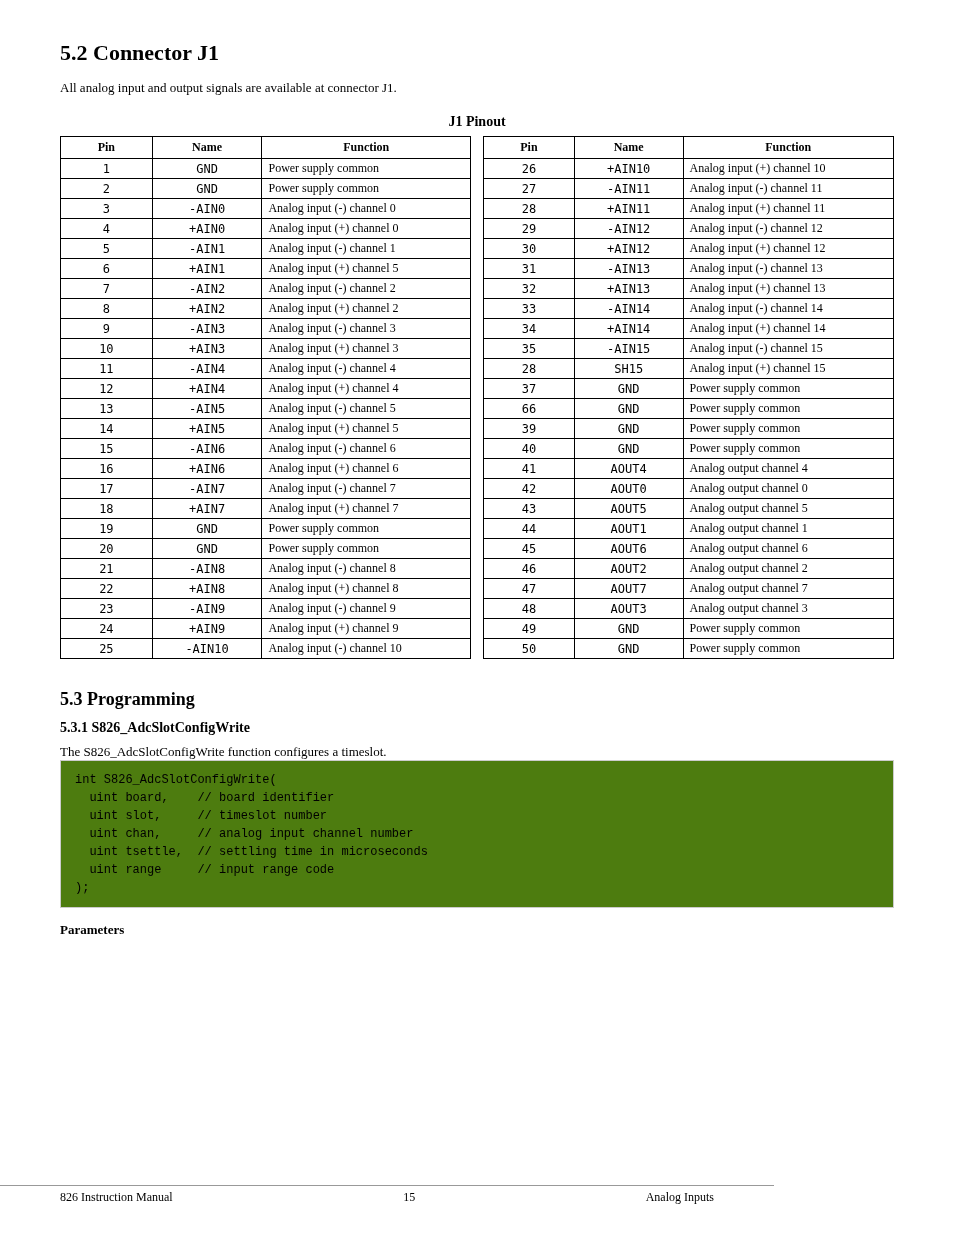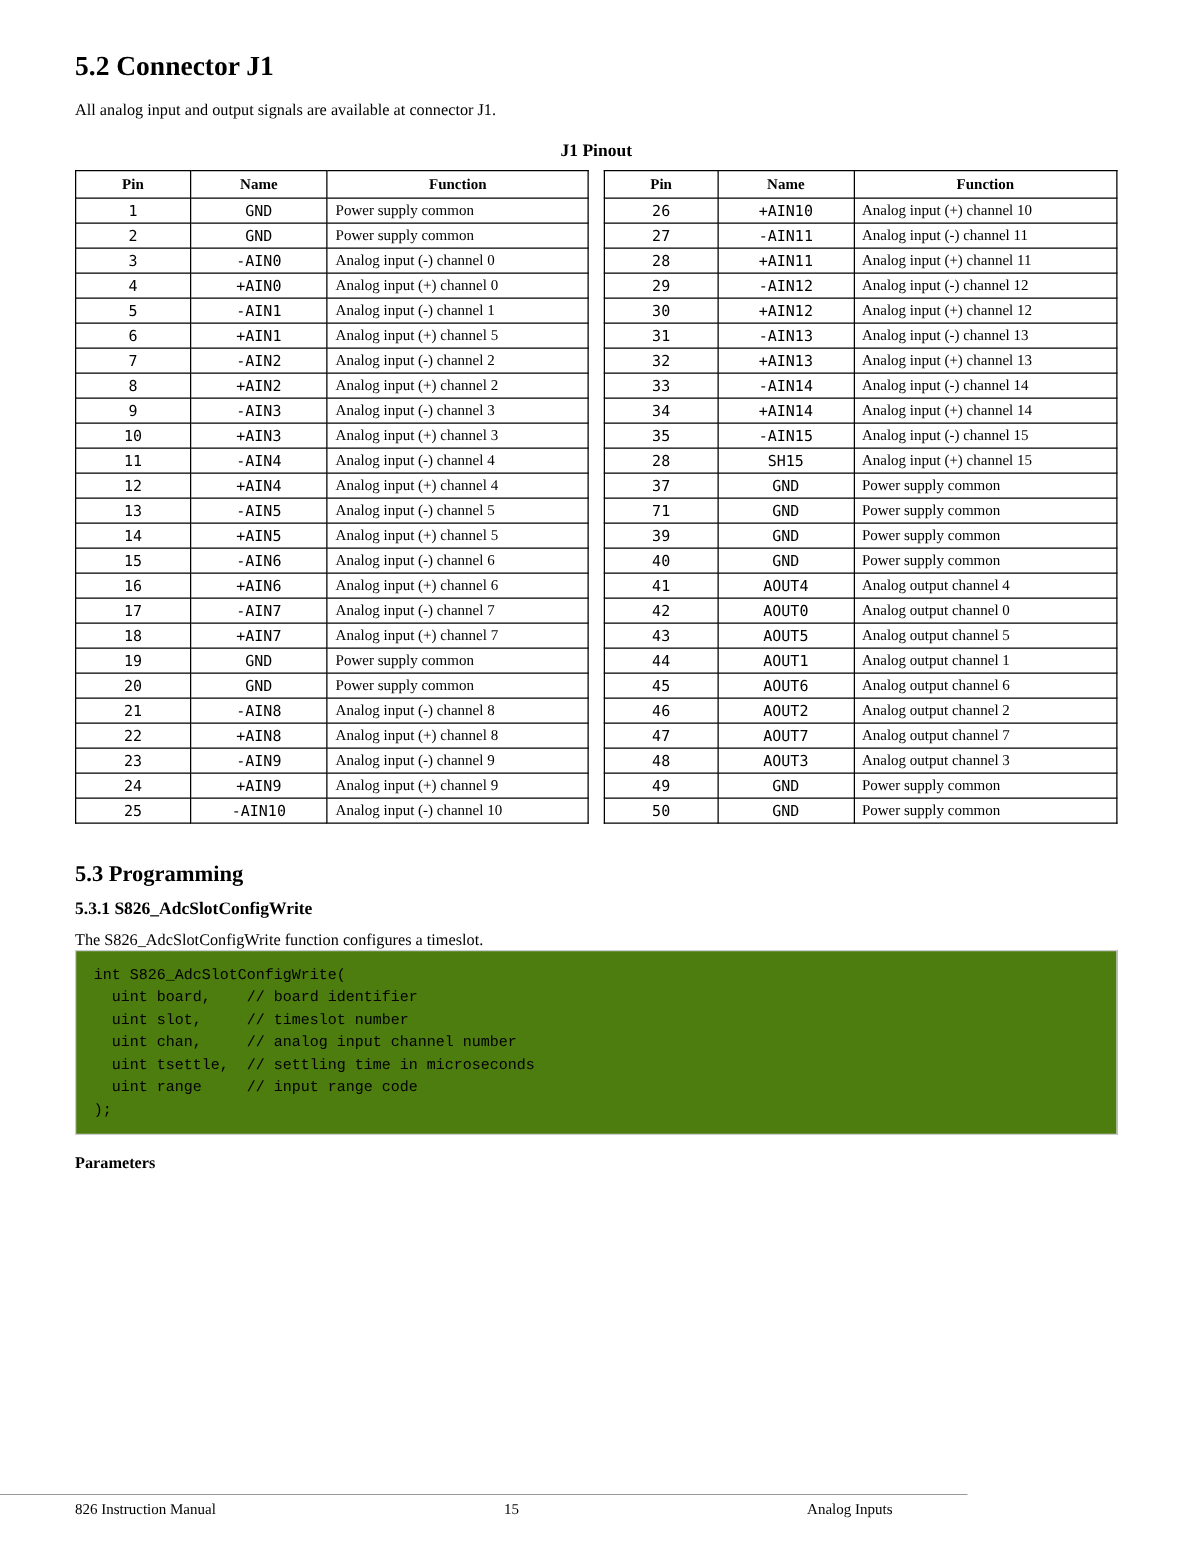--- a/index.html
+++ b/index.html
@@ -110,21 +110,21 @@
       margin-left: 40px;
       margin-bottom: 6px;
     }
     .page-footer {
       position: fixed;
       bottom: 20px;
       left: 0;
       width: 774px;
       display: flex;
       justify-content: space-between;
-      padding: 0 60px;
+      padding: 10px 60px;
       font-size: 12px;
       border-top: 1px solid #999;
       padding-top: 4px;
     }
   </style>
 </head>
 <body>
 
 <h2>5.2  Connector J1</h2>
 <p class="subtitle">All analog input and output signals are available at connector J1.</p>
@@ -334,21 +334,21 @@
           <td class="pin-num">28</td>
           <td class="pin-name">SH15</td>
           <td>Analog input (+) channel 15</td>
         </tr>
         <tr>
           <td class="pin-num">37</td>
           <td class="pin-name">GND</td>
           <td>Power supply common</td>
         </tr>
         <tr>
-          <td class="pin-num">71</td>
+          <td class="pin-num">66</td>
           <td class="pin-name">GND</td>
           <td>Power supply common</td>
         </tr>
         <tr>
           <td class="pin-num">39</td>
           <td class="pin-name">GND</td>
           <td>Power supply common</td>
         </tr>
         <tr>
           <td class="pin-num">40</td>

